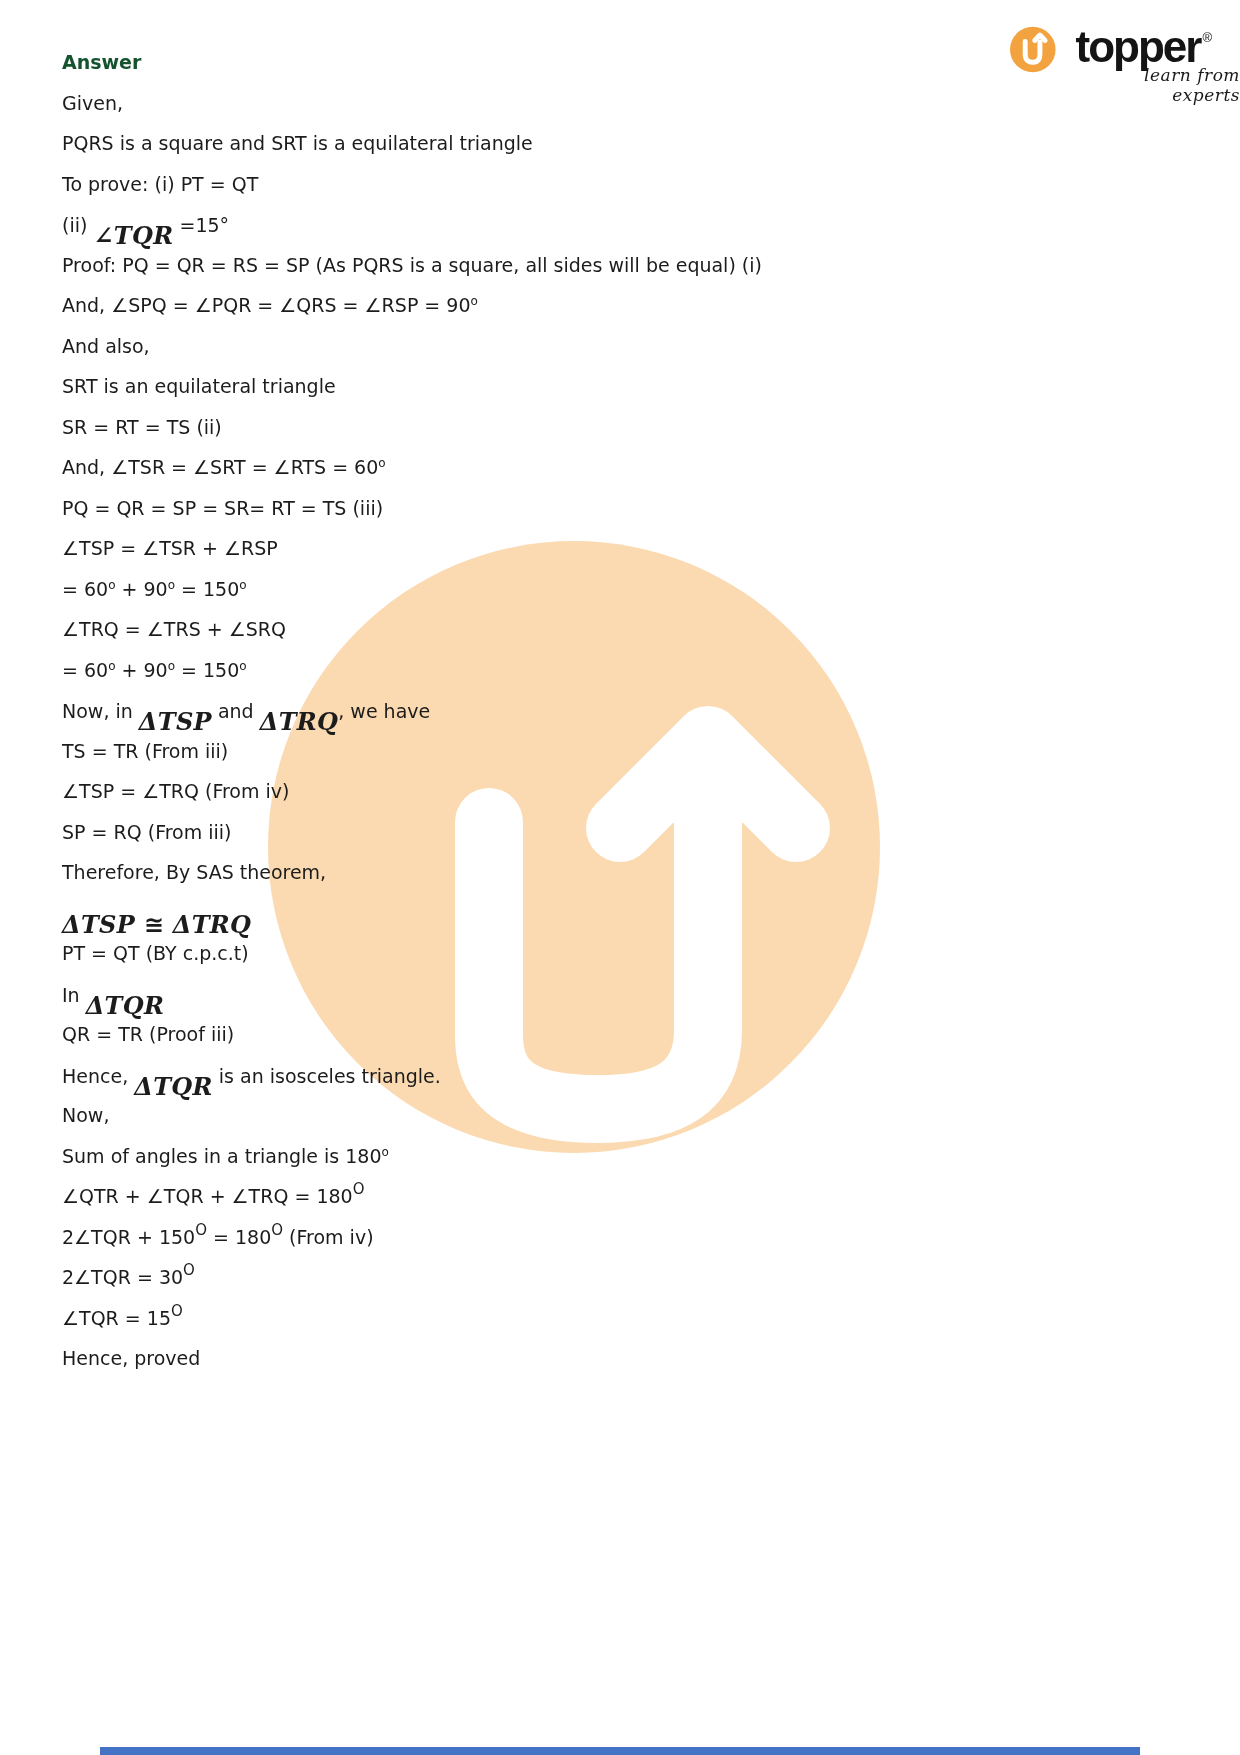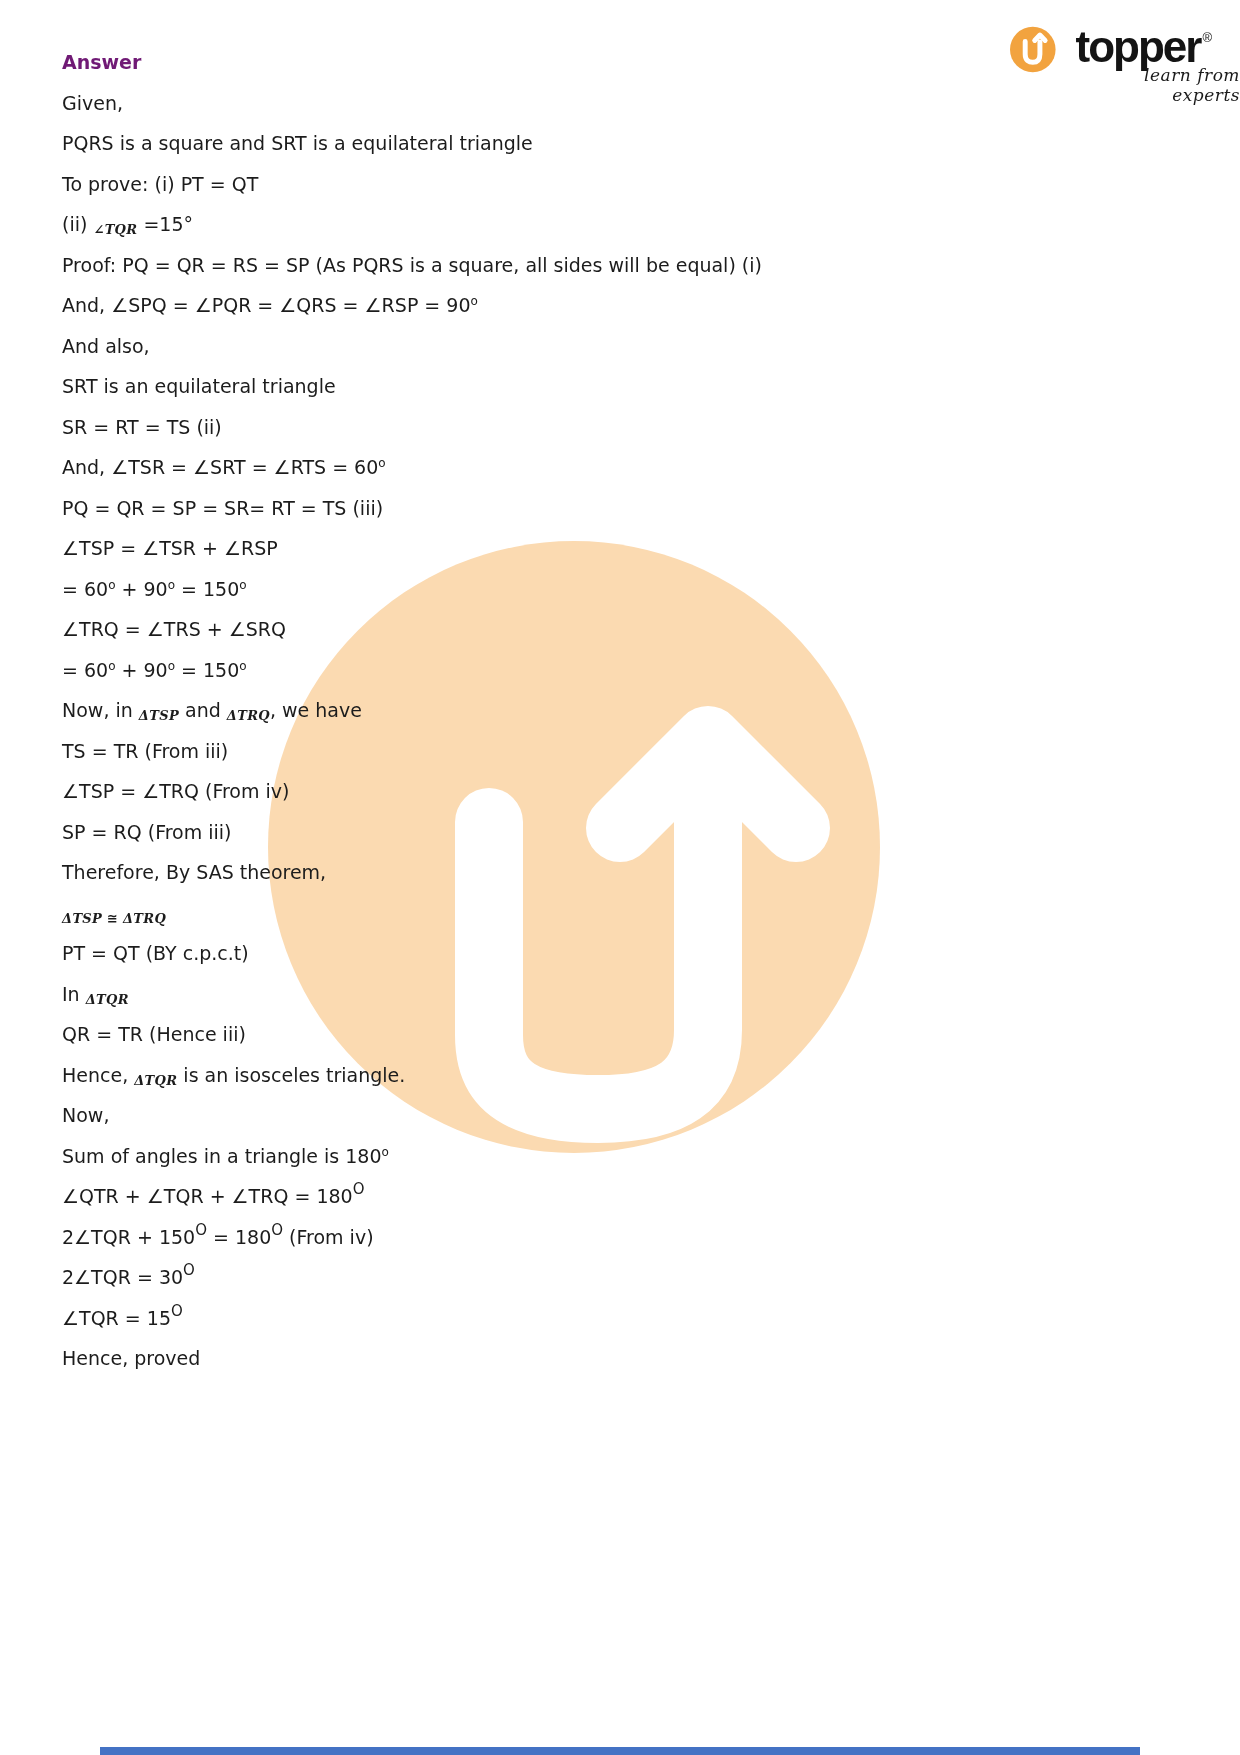--- a/index.html
+++ b/index.html
@@ -17,25 +17,25 @@
     z-index:0;
   }
   
   .content{
     position:absolute;left:62px;top:42px;right:40px;z-index:1;
   }
   .line{
     height:40.5px;line-height:40.5px;font-size:19px;
     white-space:pre-wrap;
   }
-  .b{font-weight:bold;color:#701a75;}
+  .b{font-weight:bold;color:#14532d;}
   .m{
     font-family:"DejaVu Serif","DejaVu Sans",serif;
-    font-style:italic;font-weight:bold;font-size:13px;
-    position:relative;top:3px;letter-spacing:.3px;
+    font-style:italic;font-weight:bold;font-size:24px;
+    position:relative;top:12px;letter-spacing:.3px;
   }
   .sup{font-size:12px;position:relative;top:-7px;}
   .supO{font-size:15px;position:relative;top:-9px;}
   
   .header{
     position:absolute;left:1010px;top:26px;z-index:2;
     display:flex;align-items:flex-start;
   }
   .logo-circle{display:block;}
   .brand-block{margin-left:20px;}
@@ -100,21 +100,21 @@
       <div class="line"><span>∠TRQ = ∠TRS + ∠SRQ</span></div>
       <div class="line"><span>= 60</span><span class="sup">o</span><span> + 90</span><span class="sup">o</span><span> = 150</span><span class="sup">o</span></div>
       <div class="line"><span>Now, in </span><span class="m">ΔTSP</span><span> and </span><span class="m">ΔTRQ</span><span>, we have</span></div>
       <div class="line"><span>TS = TR (From iii)</span></div>
       <div class="line"><span>∠TSP = ∠TRQ (From iv)</span></div>
       <div class="line"><span>SP = RQ (From iii)</span></div>
       <div class="line"><span>Therefore, By SAS theorem,</span></div>
       <div class="line"><span class="m">ΔTSP ≅ ΔTRQ</span></div>
       <div class="line"><span>PT = QT (BY c.p.c.t)</span></div>
       <div class="line"><span>In </span><span class="m">ΔTQR</span></div>
-      <div class="line"><span>QR = TR (Hence iii)</span></div>
+      <div class="line"><span>QR = TR (Proof iii)</span></div>
       <div class="line"><span>Hence, </span><span class="m">ΔTQR</span><span> is an isosceles triangle.</span></div>
       <div class="line"><span>Now,</span></div>
       <div class="line"><span>Sum of angles in a triangle is 180</span><span class="sup">o</span></div>
       <div class="line"><span>∠QTR + ∠TQR + ∠TRQ = 180</span><span class="supO">O</span></div>
       <div class="line"><span>2∠TQR + 150</span><span class="supO">O</span><span> = 180</span><span class="supO">O</span><span> (From iv)</span></div>
       <div class="line"><span>2∠TQR = 30</span><span class="supO">O</span></div>
       <div class="line"><span>∠TQR = 15</span><span class="supO">O</span></div>
       <div class="line"><span>Hence, proved</span></div>
     </div>
 

